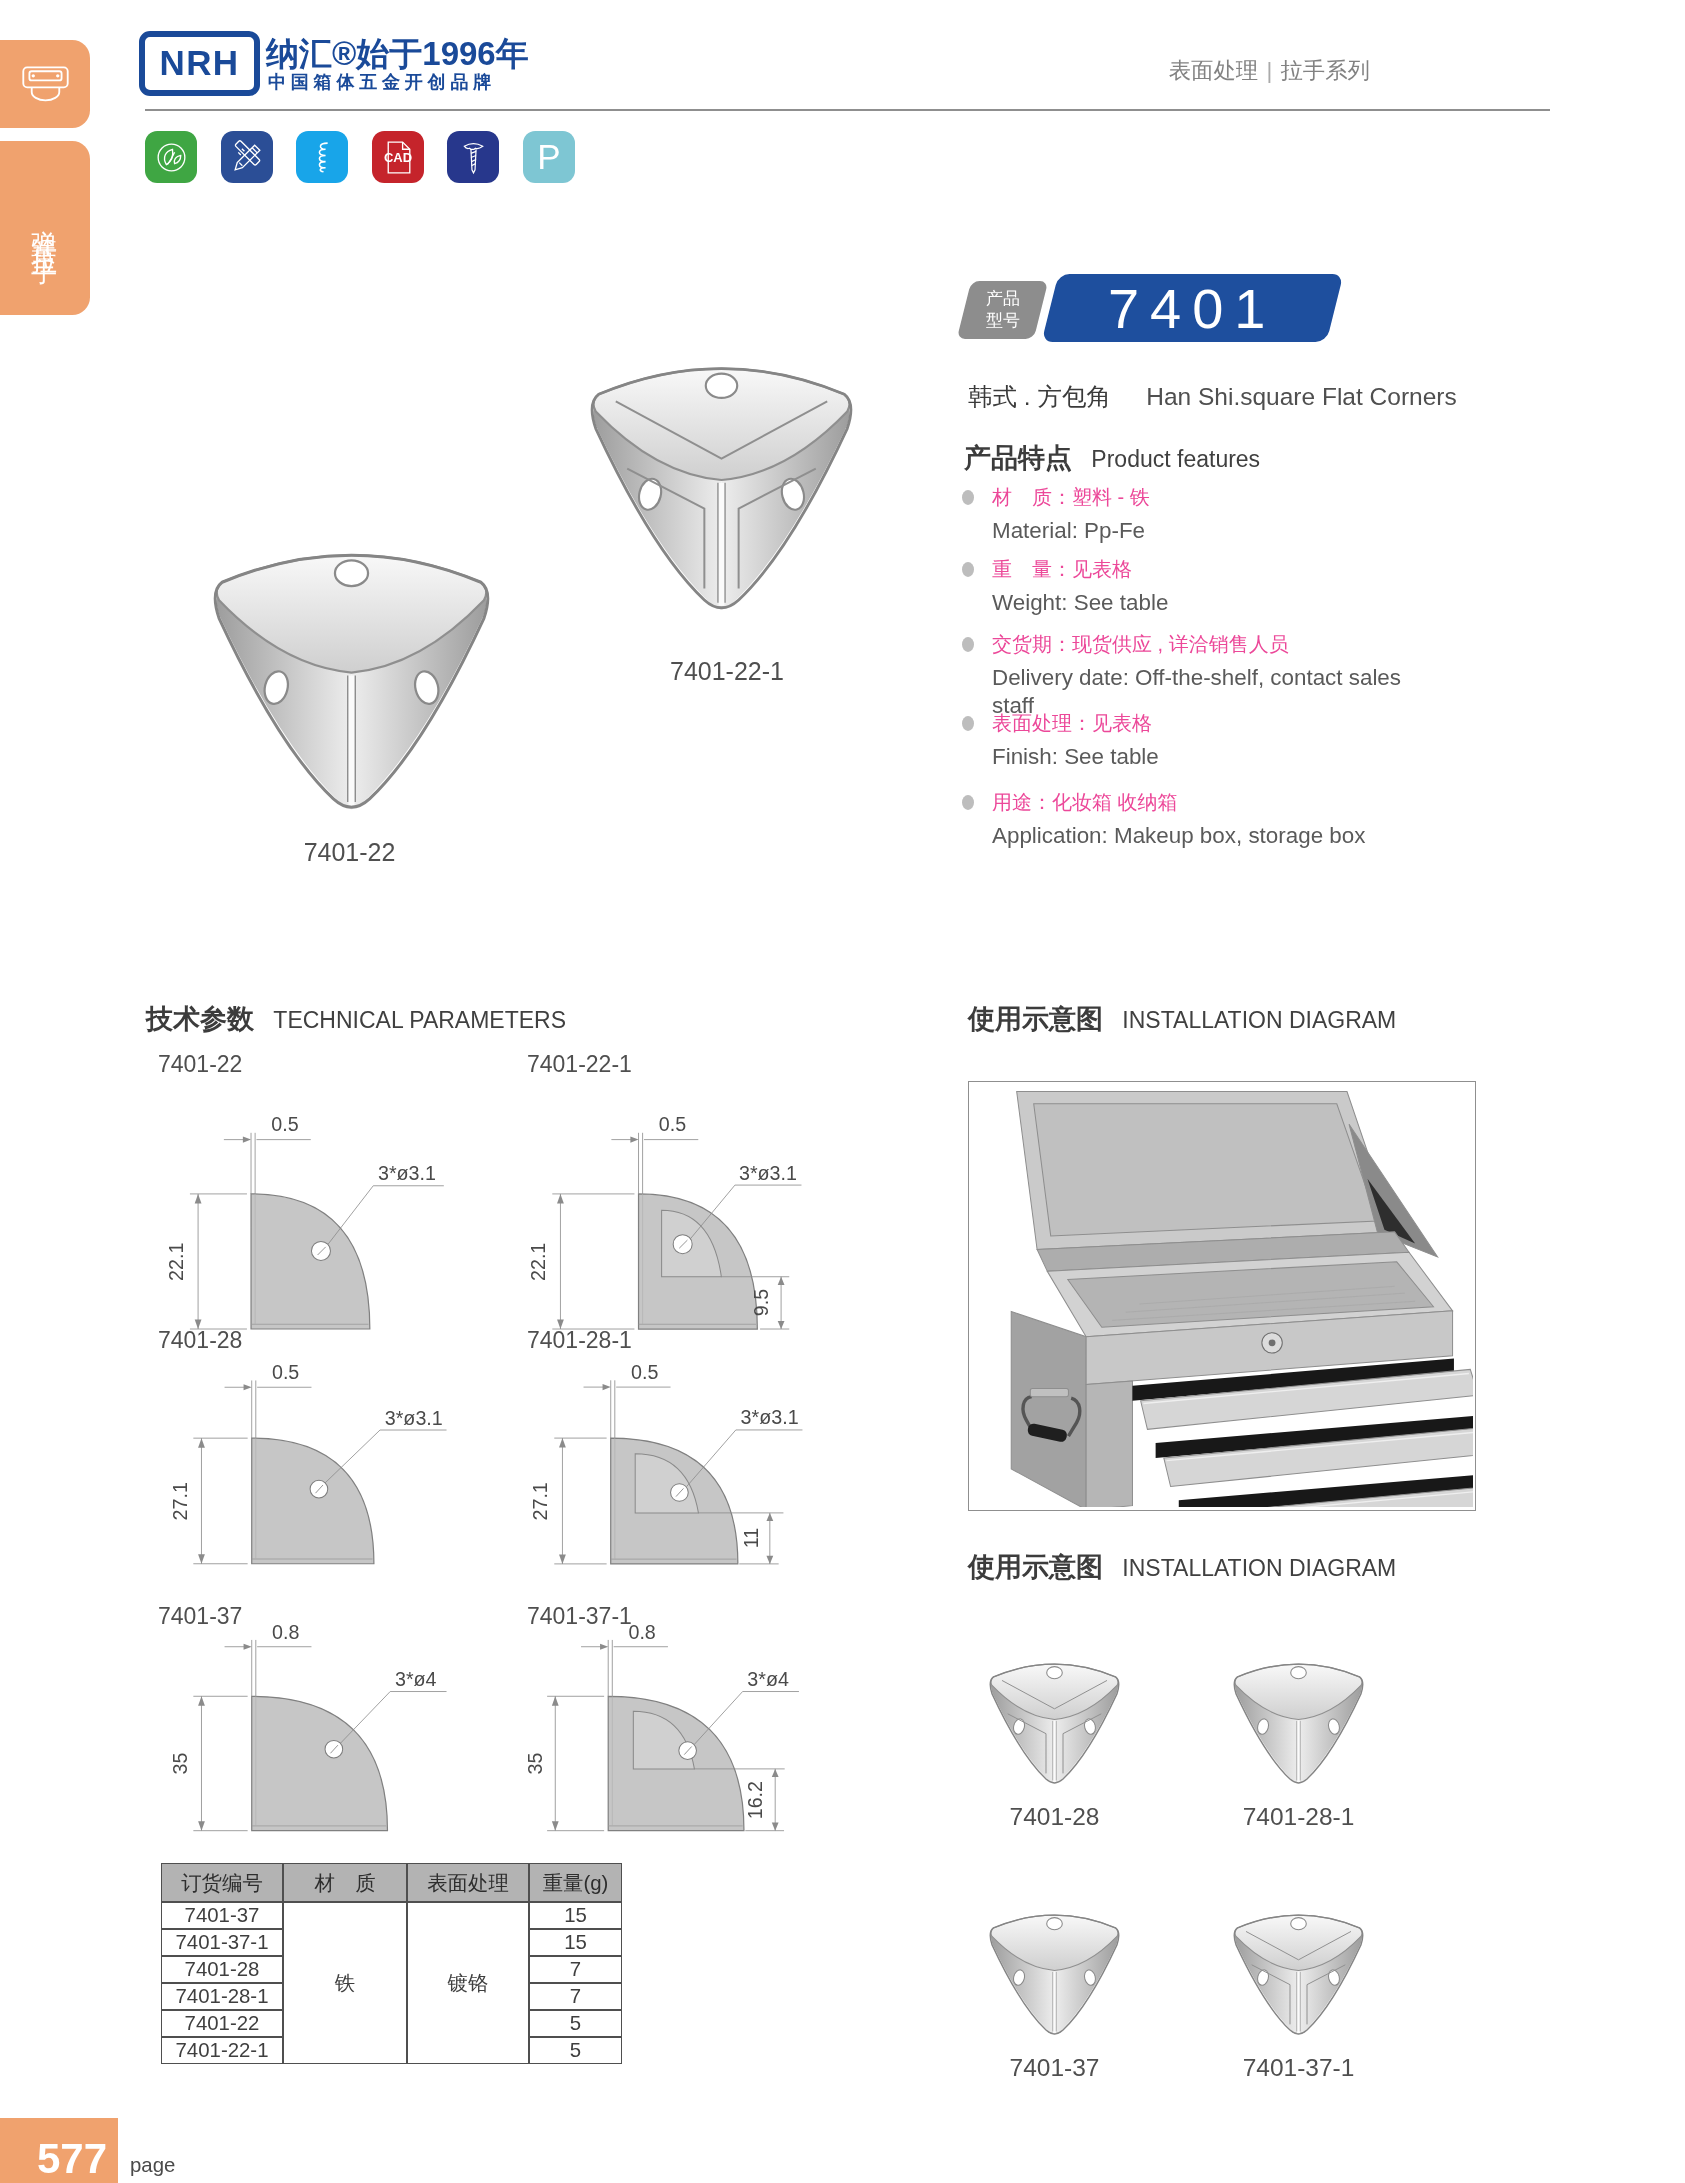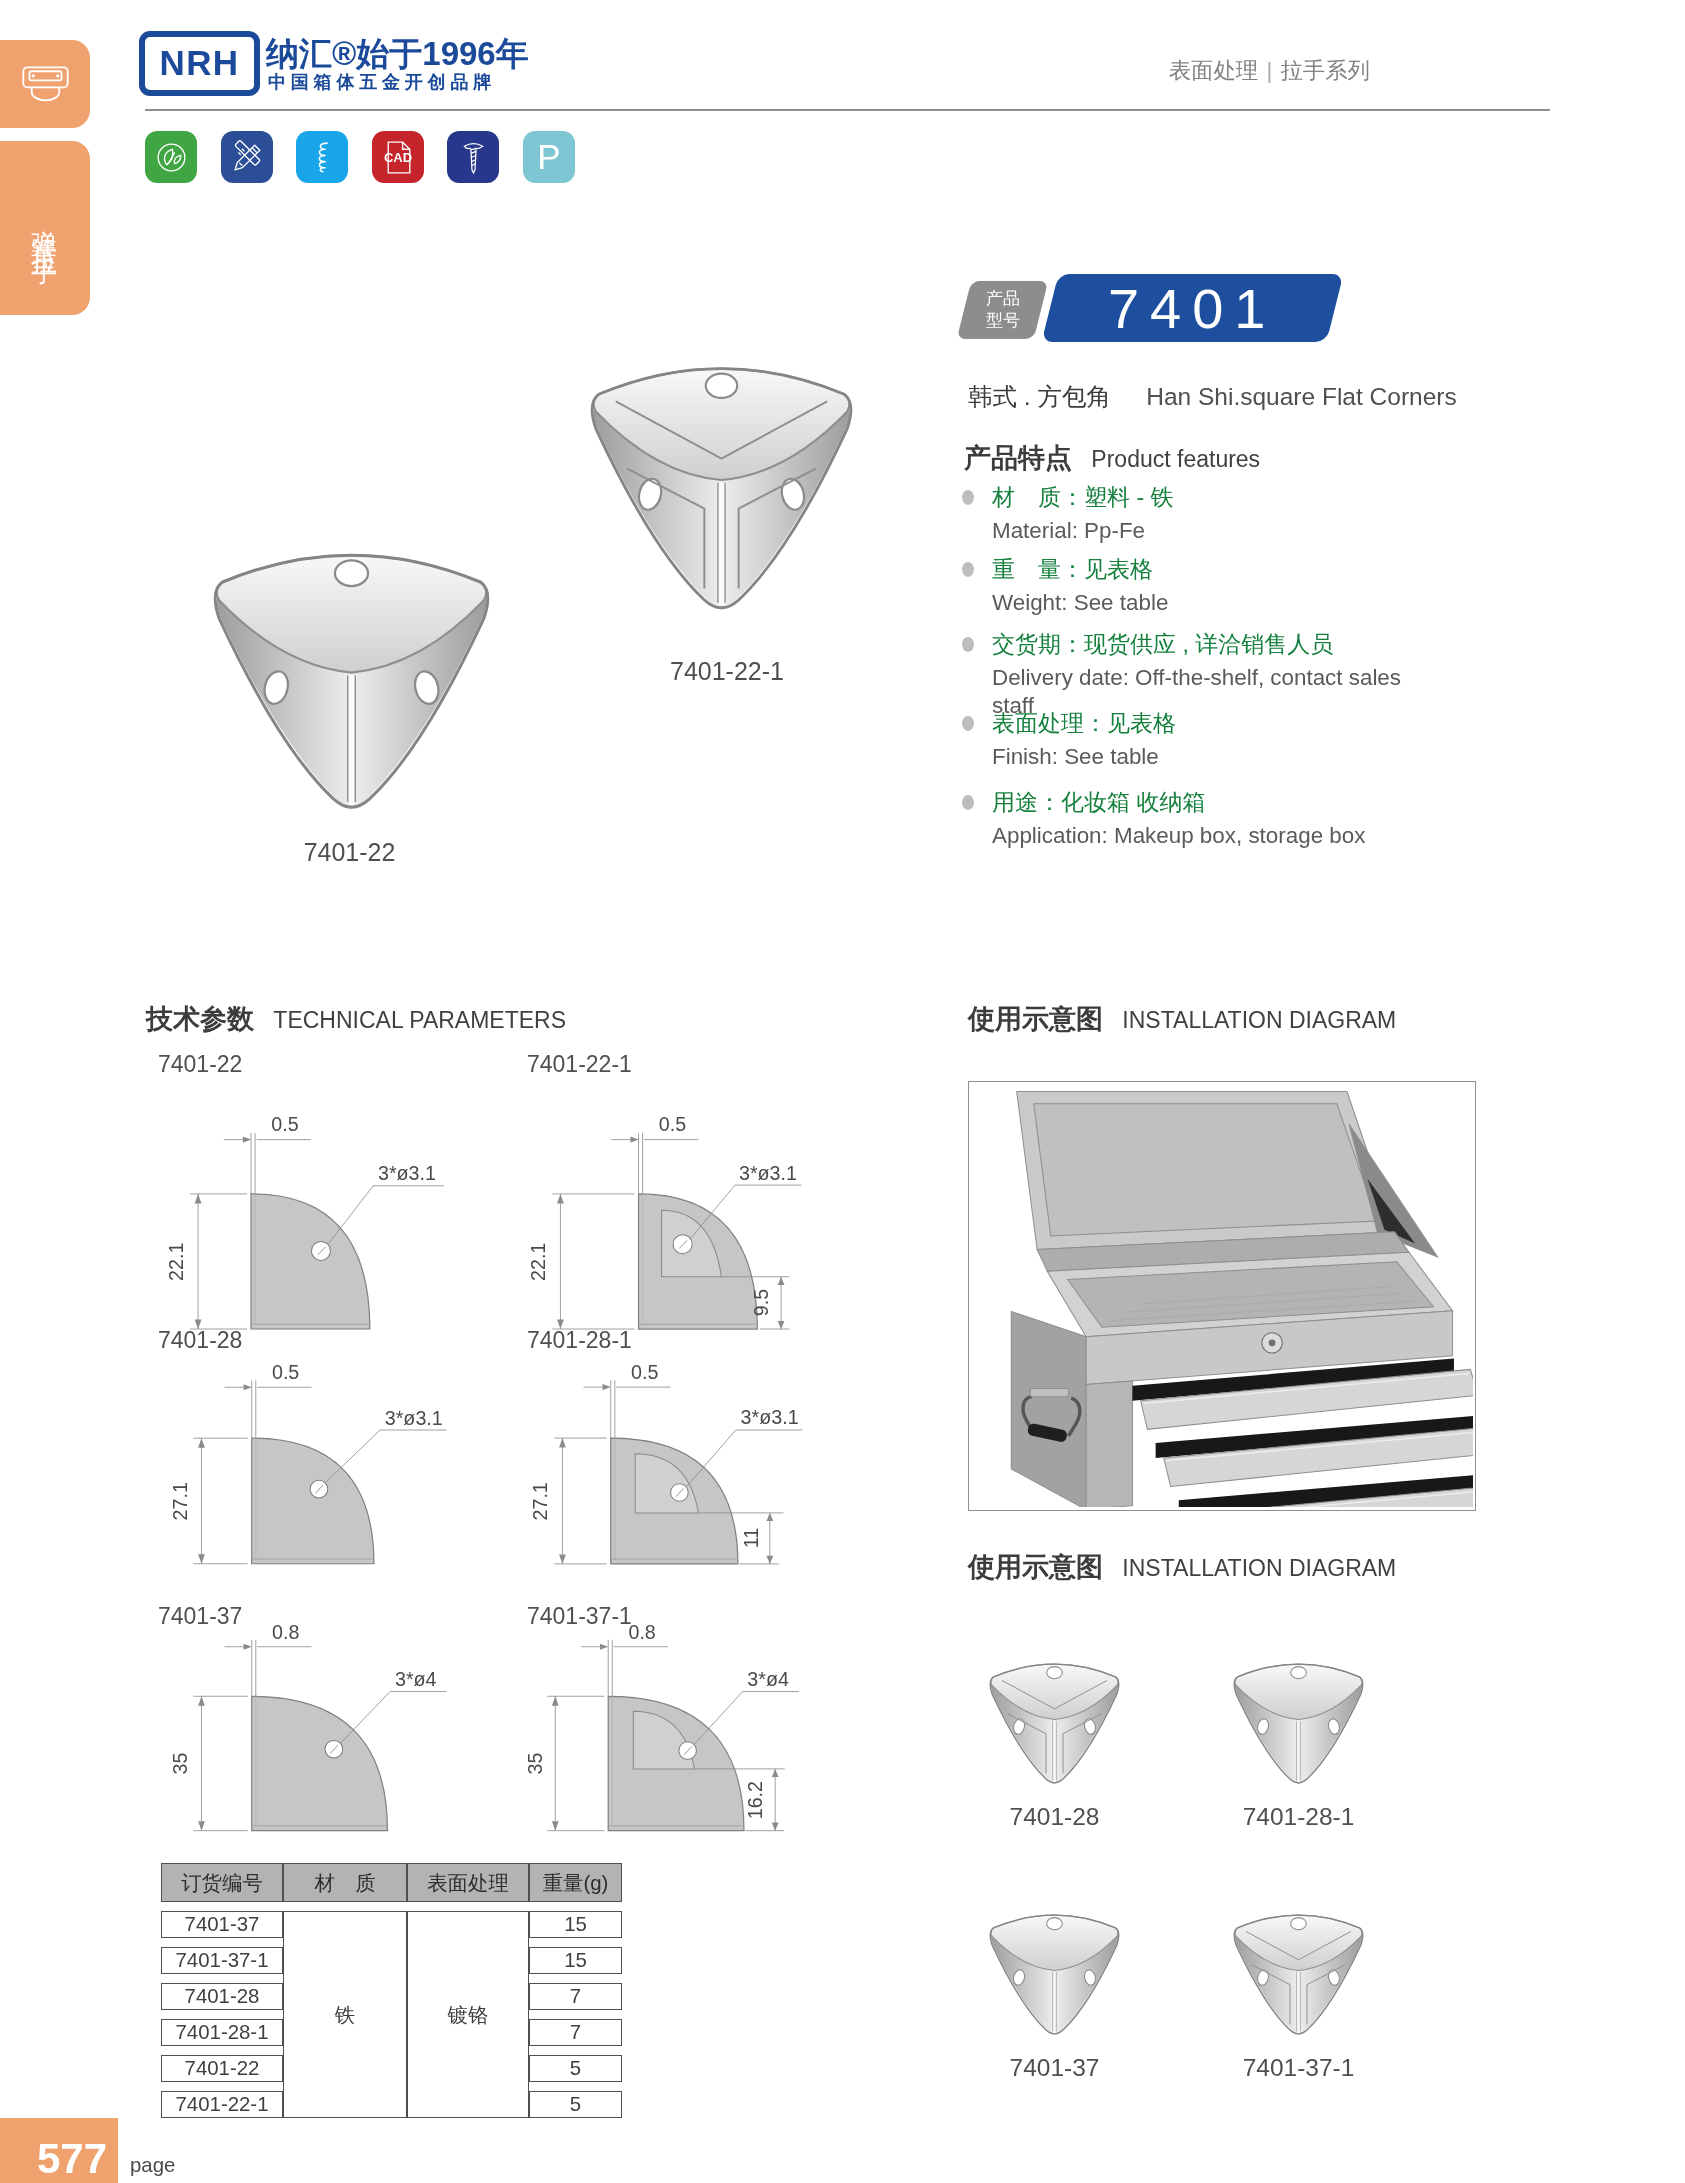--- a/index.html
+++ b/index.html
@@ -40,39 +40,39 @@
   .banner-blue .inner{transform:skewX(14deg);color:#fff;font-size:56px;letter-spacing:11px;font-weight:500;}
   .subtitle{left:968px;top:352px;font-size:24.5px;color:#4f4f4f;}
   .subtitle .cn{color:#3b3b3b;margin-right:28.5px;font-weight:500;}
 
   
   .feat-title{left:964px;top:412px;}
   .sec-cn{font-size:27px;font-weight:bold;color:#3c3c3c;}
   .sec-en{font-size:23px;color:#404040;margin-left:16.3px;font-weight:normal;}
   .feat-item{position:absolute;left:958px;width:476px;}
   .feat-item .bullet{position:absolute;left:4.1px;top:6.8px;width:12.2px;height:15px;border-radius:50%;background:#bdbdbd;}
-  .feat-item .cnl{margin-left:34px;font-size:23px;color:#15803d;line-height:28.5px;}
+  .feat-item .cnl{margin-left:34px;font-size:20px;color:#ec4899;line-height:28.5px;}
   .feat-item .enl{margin-left:34px;font-size:22.4px;color:#5a5a5a;line-height:28.5px;margin-top:5.4px;}
 
   
   .tech-title{left:146px;top:973px;}
   .inst-title1{left:968px;top:973px;}
   .inst-title2{left:968px;top:1521px;}
 
   .draw-title{position:absolute;font-size:23px;color:#4f4f4f;}
 
   
   .photo-frame{left:968px;top:1053px;width:506px;height:428px;border:1.4px solid #8f8f8f;background:#fff;}
 
   .gal-label{position:absolute;width:143px;text-align:center;font-size:24.5px;color:#4f4f4f;}
   .photo-label{position:absolute;text-align:center;font-size:25px;color:#4f4f4f;}
 
   
   .order-table{left:161px;top:1835px;display:grid;grid-template-columns:122px 124px 122px 93px;
-               grid-template-rows:39px repeat(6,27px);row-gap:9px;}
+               grid-template-rows:39px repeat(6,27px);row-gap:0;}
   .tcell{border:1.4px solid #4f4f4f;display:flex;align-items:center;justify-content:center;
          font-size:20.4px;color:#3f3f3f;background:#fff;}
   .thead{background:#b3b3b3;color:#2e2e2e;}
 
   
   .page-num{left:0;top:2090px;width:118px;height:82px;background:#F0A26E;color:#fff;
             font-size:42px;font-weight:bold;display:flex;align-items:center;justify-content:flex-end;
             padding-right:11px;box-sizing:border-box;}
   .page-word{left:130px;top:2126px;font-size:20.4px;color:#4a4a4a;}
 

